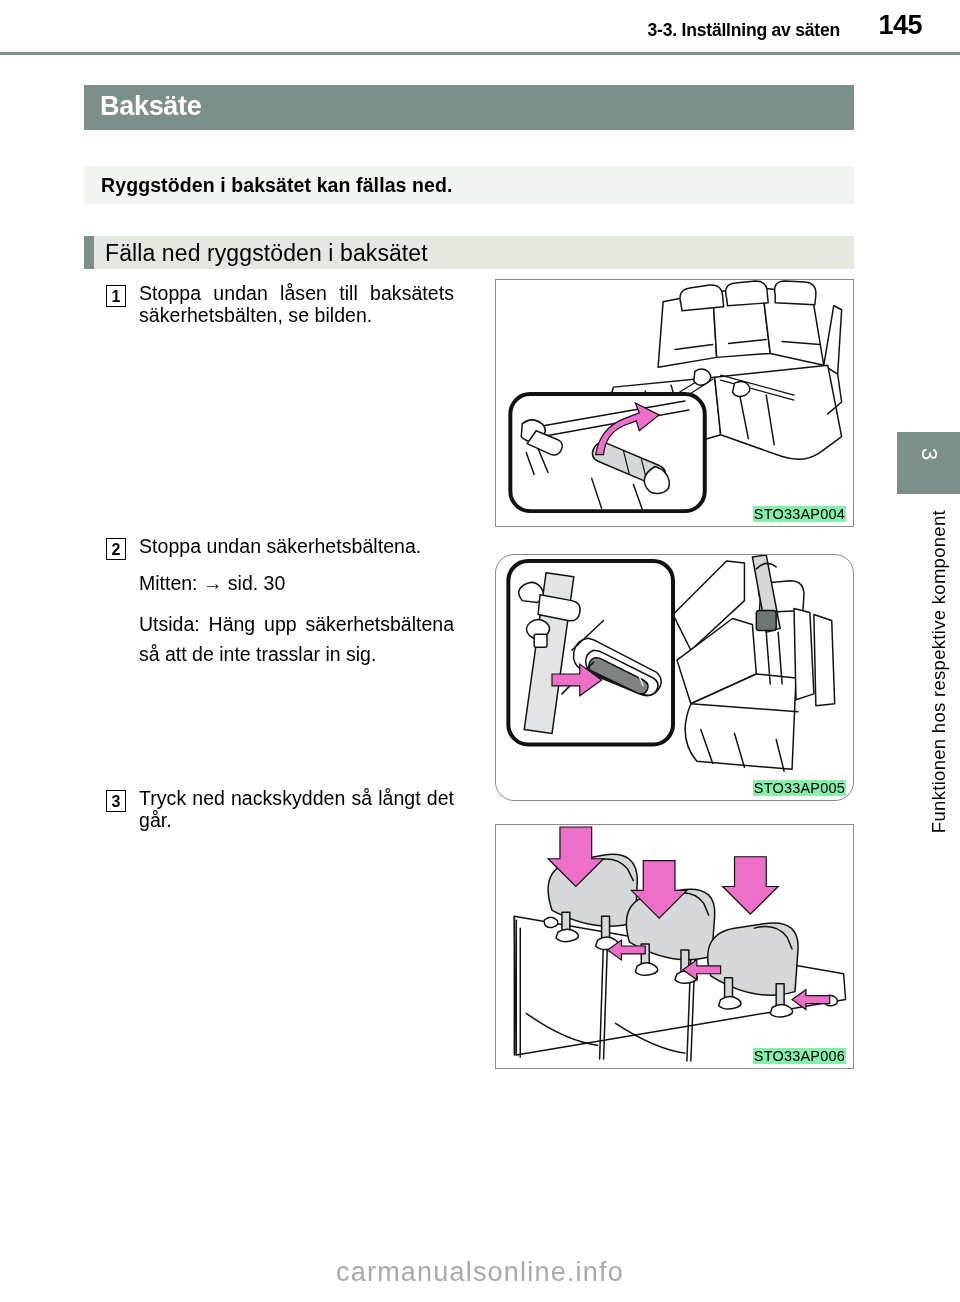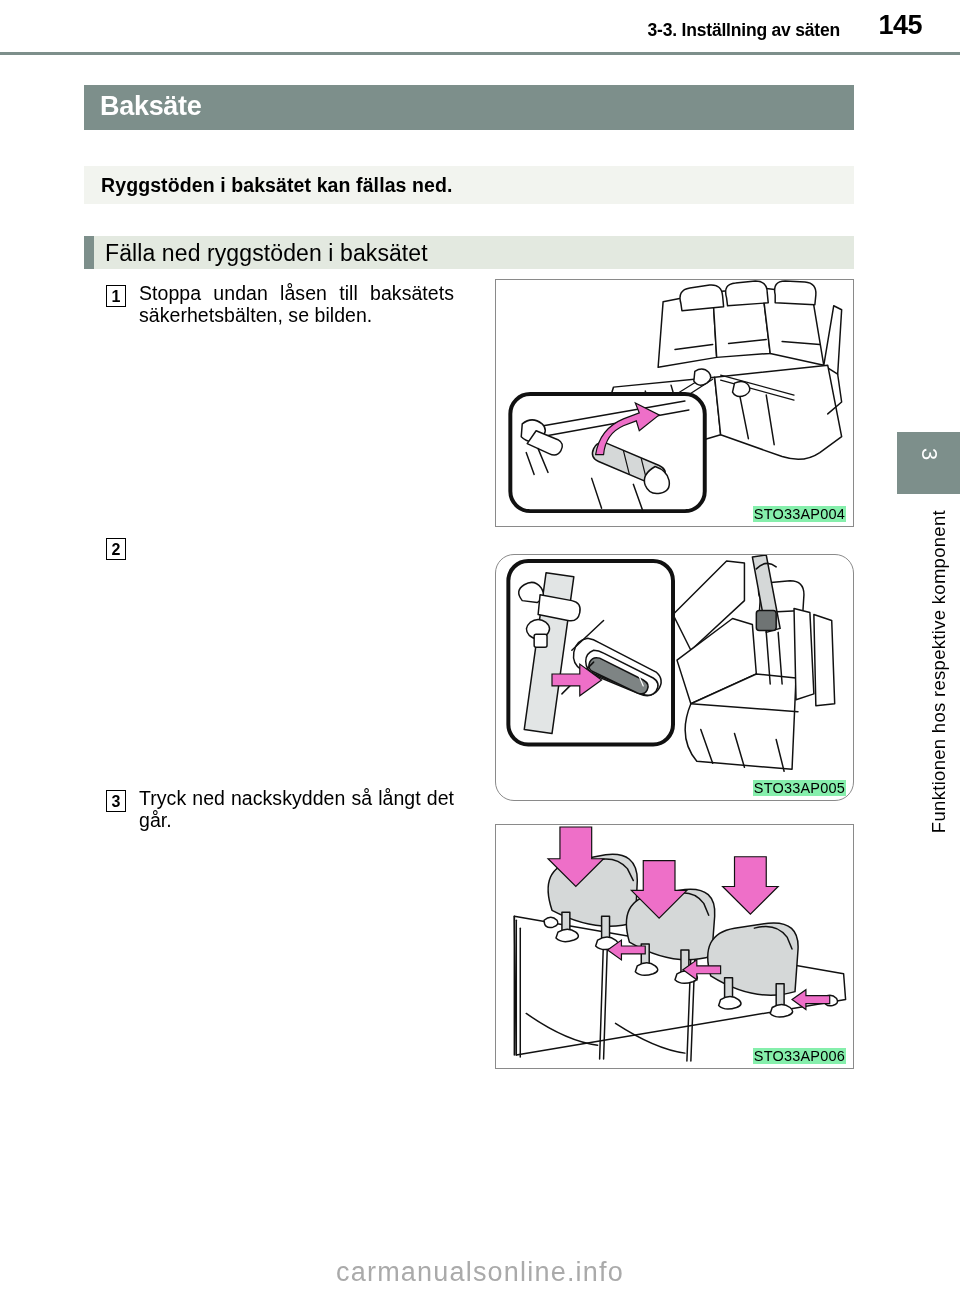--- a/index.html
+++ b/index.html
@@ -274,20 +274,25 @@
 
     <div class="step-block" id="step-1">
       <div class="step-badge">1</div>
       <div class="step-body">
         <p class="step-para">Stoppa undan låsen till baksätets säkerhetsbälten, se bilden.</p>
       </div>
     </div>
 
     <div class="step-block" id="step-2">
       <div class="step-badge">2</div>
+      <div class="step-body">
+        <p class="step-para">Stoppa undan säkerhetsbältena.</p>
+        <p class="step-sub nojust">Mitten: → sid. 30</p>
+        <p class="step-sub">Utsida: Häng upp säkerhetsbältena så att de inte trasslar in sig.</p>
+      </div>
     </div>
 
     <div class="step-block" id="step-3">
       <div class="step-badge">3</div>
       <div class="step-body">
         <p class="step-para">Tryck ned nackskydden så långt det går.</p>
       </div>
     </div>
 
     <div class="figure-box" id="figure-1">

